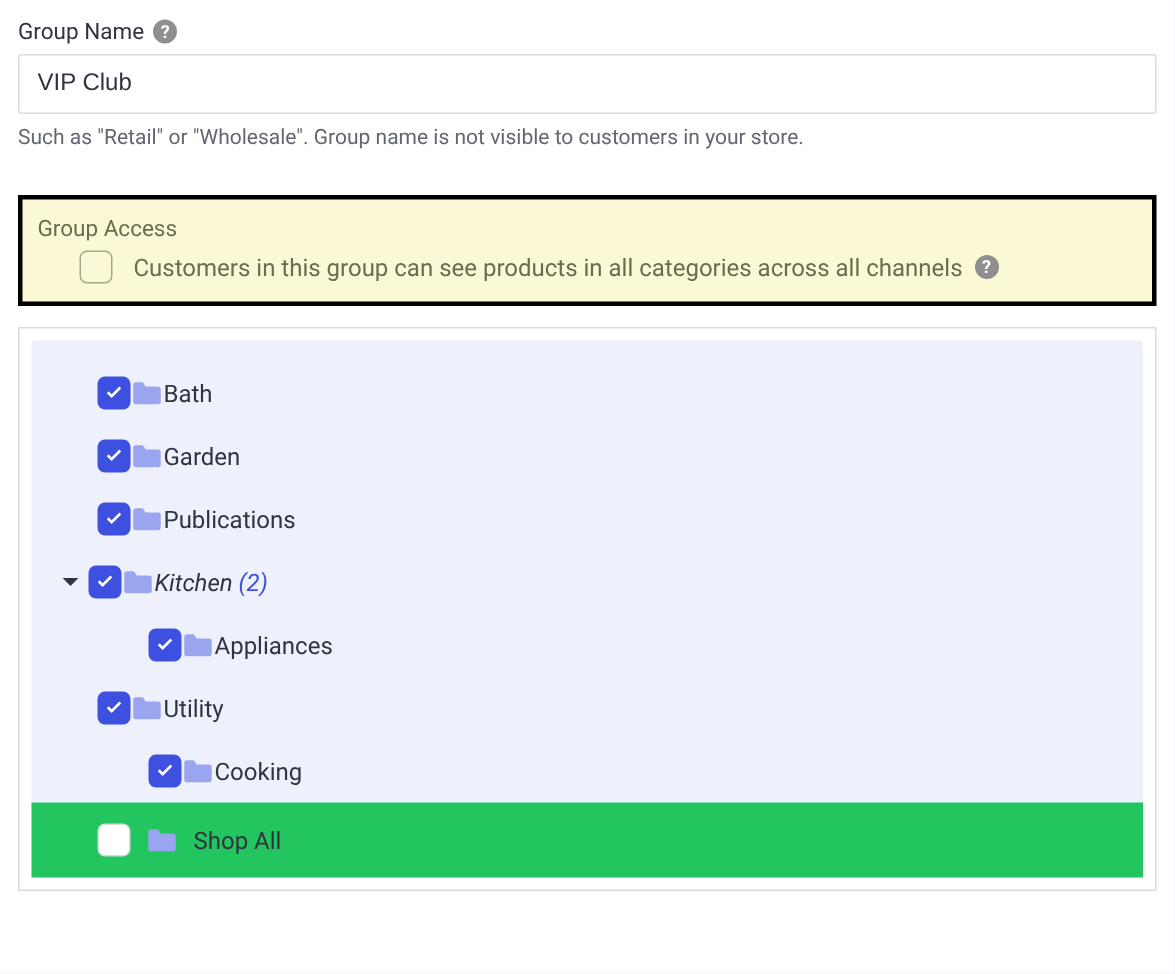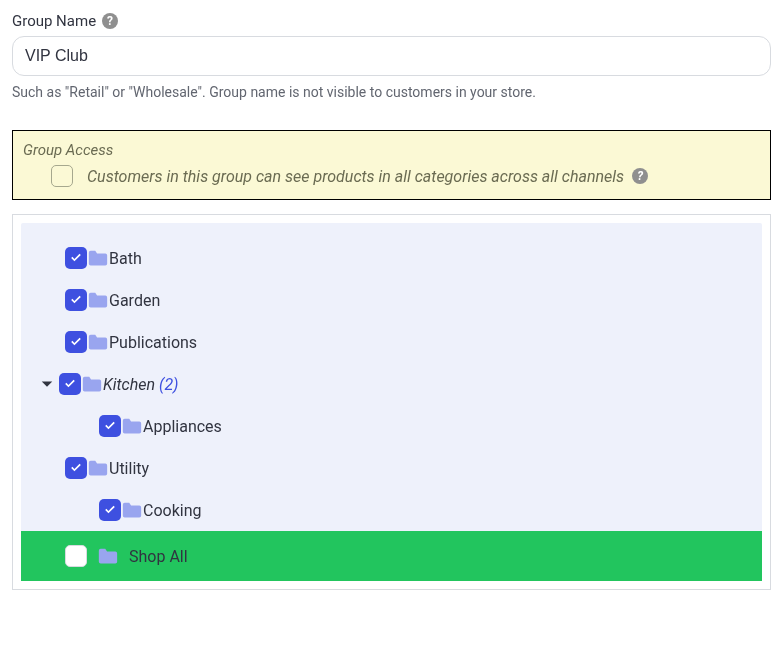--- a/index.html
+++ b/index.html
@@ -31,34 +31,33 @@
       font-weight: 700;
       line-height: 1;
       cursor: default;
     }
     .text-input {
       width: 100%;
       border: 1px solid #d8dbe0;
       padding: 10px 12px;
       font-size: 16px;
       color: #313440;
-      border-radius: 12px;
+      border-radius: 2px;
       outline: none;
     }
     .hint {
       margin-top: 8px;
       font-size: 14px;
       color: #626670;
     }
     .access-box {
       margin-top: 30px;
-      border: 1px solid #000000;
+      border: 3px solid #000000;
       background: #fbf9d5;
       padding: 10px 10px 12px 10px;
-      font-style: italic;
     }
     .access-title {
       font-size: 15px;
       color: #6a6b52;
       margin-bottom: 6px;
     }
     .access-row {
       display: flex;
       align-items: center;
       gap: 14px;

